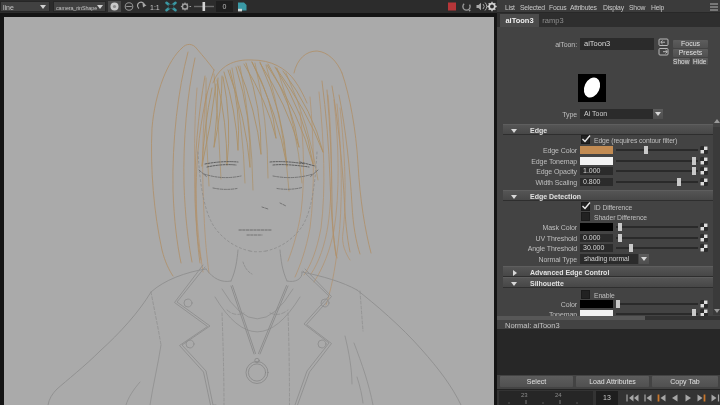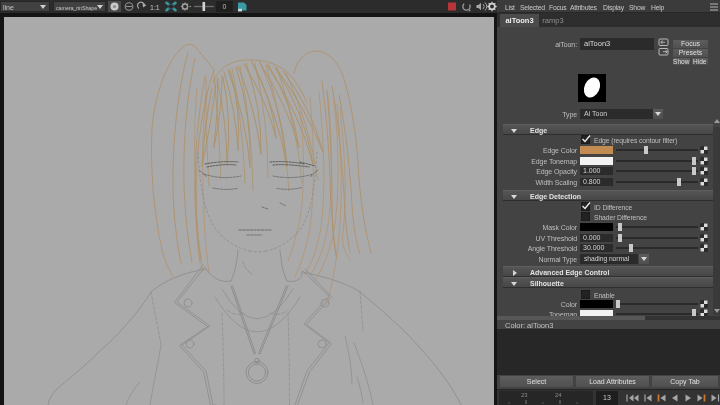--- a/index.html
+++ b/index.html
@@ -392,21 +392,21 @@
     <rect x="0.5" y="4" width="3.5" height="3.5" fill="#dcdcdc"></rect>
   </svg>
 
 <div class="abs" style="left:713px;top:127px;width:7px;height:188px;background:#3a3a3a"></div>
 <span class="abs" style="left:714px;top:119px;width:0;height:0;border-left:3px solid transparent;border-right:3px solid transparent;border-bottom:4px solid #9a9a9a"></span>
 <span class="abs" style="left:714px;top:309px;width:0;height:0;border-left:3px solid transparent;border-right:3px solid transparent;border-top:4px solid #9a9a9a"></span>
 
 <div class="abs" style="left:497px;top:316px;width:223px;height:4px;background:#333"></div>
 <div class="abs" style="left:497px;top:316px;width:148px;height:4px;background:#575757"></div>
 
-<span class="abs" style="left:505px;top:321px;color:#c3c3c3;font-size:7.5px">Color: aiToon3</span>
+<span class="abs" style="left:505px;top:321px;color:#c3c3c3;font-size:7.5px">Normal: aiToon3</span>
 <div class="abs" style="left:497px;top:329px;width:223px;height:46px;background:#272727"></div>
 
 <div class="btn" style="left:500px;top:376px;width:73px;height:11px;line-height:11px">Select</div>
 <div class="btn" style="left:576px;top:376px;width:73px;height:11px;line-height:11px">Load Attributes</div>
 <div class="btn" style="left:652px;top:376px;width:66px;height:11px;line-height:11px">Copy Tab</div>
 
 <div class="abs" style="left:497px;top:389px;width:223px;height:16px;background:#333;border-top:1px solid #222;box-sizing:border-box"></div>
 <div class="abs" style="left:499px;top:391px;width:94px;height:14px;background:#262626">
   <span style="position:absolute;left:22px;top:1px;font-size:6px;color:#8a8a8a">23</span>
   <span style="position:absolute;left:56px;top:1px;font-size:6px;color:#8a8a8a">24</span>

